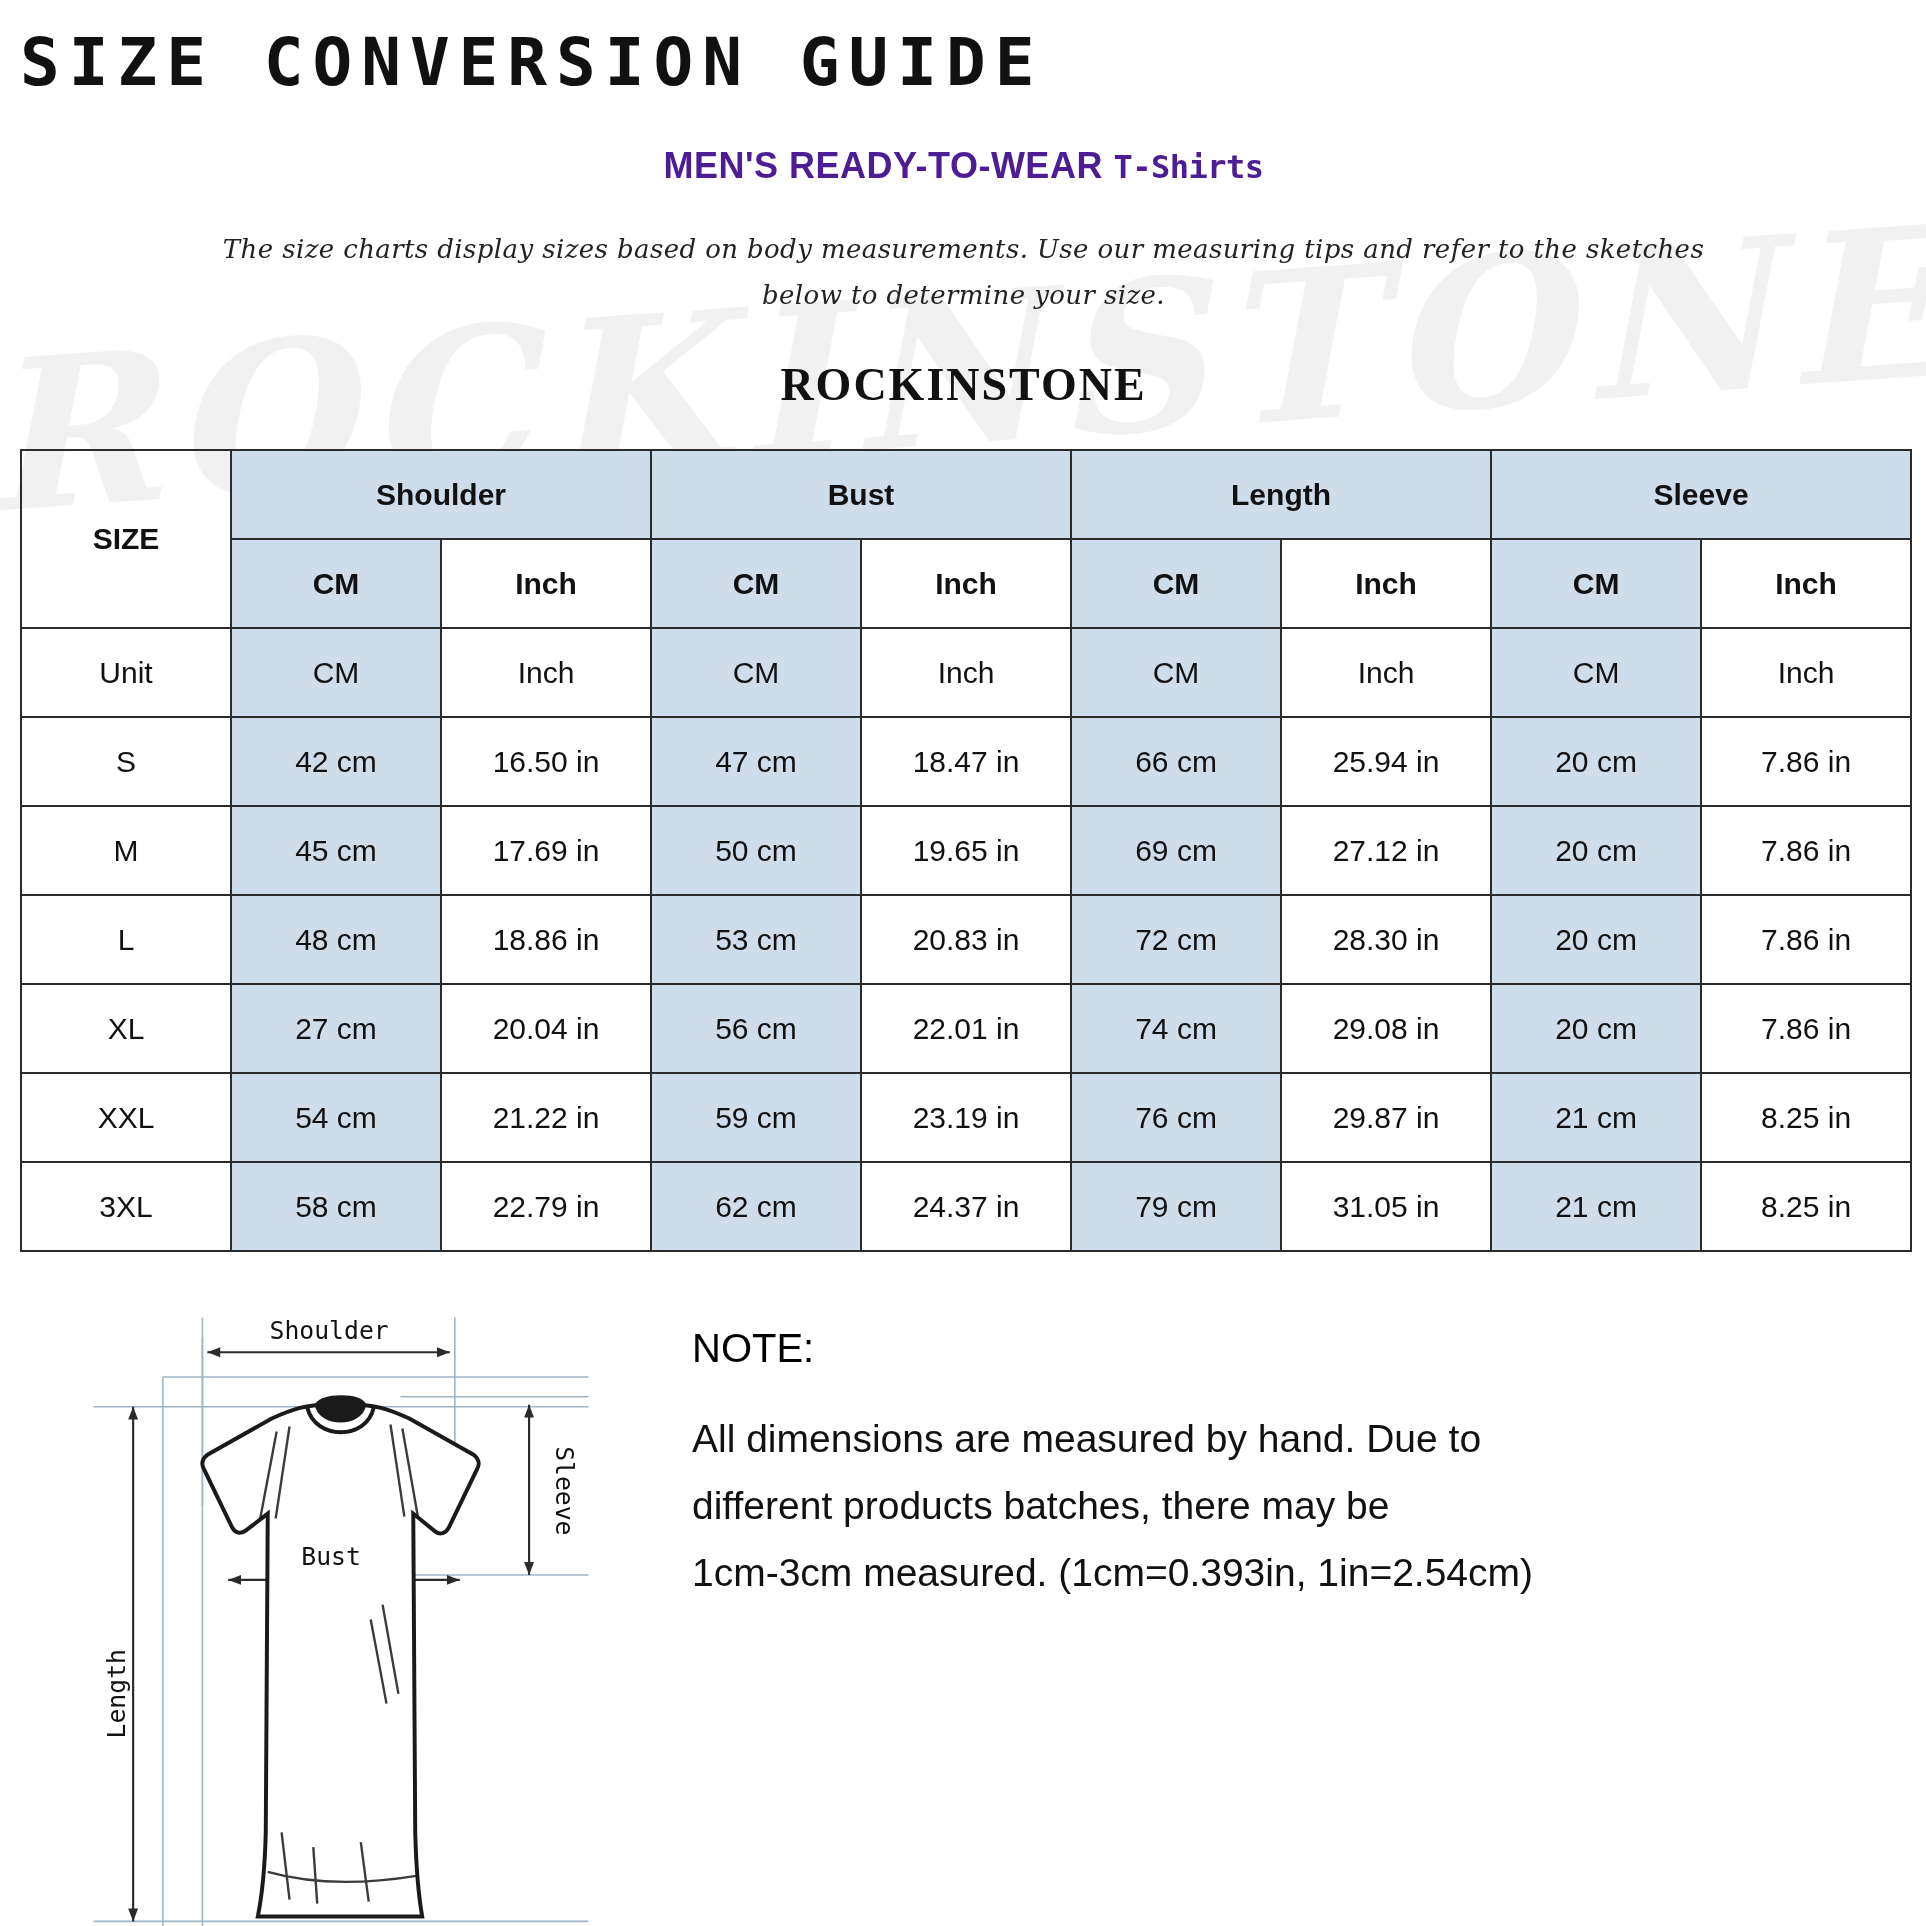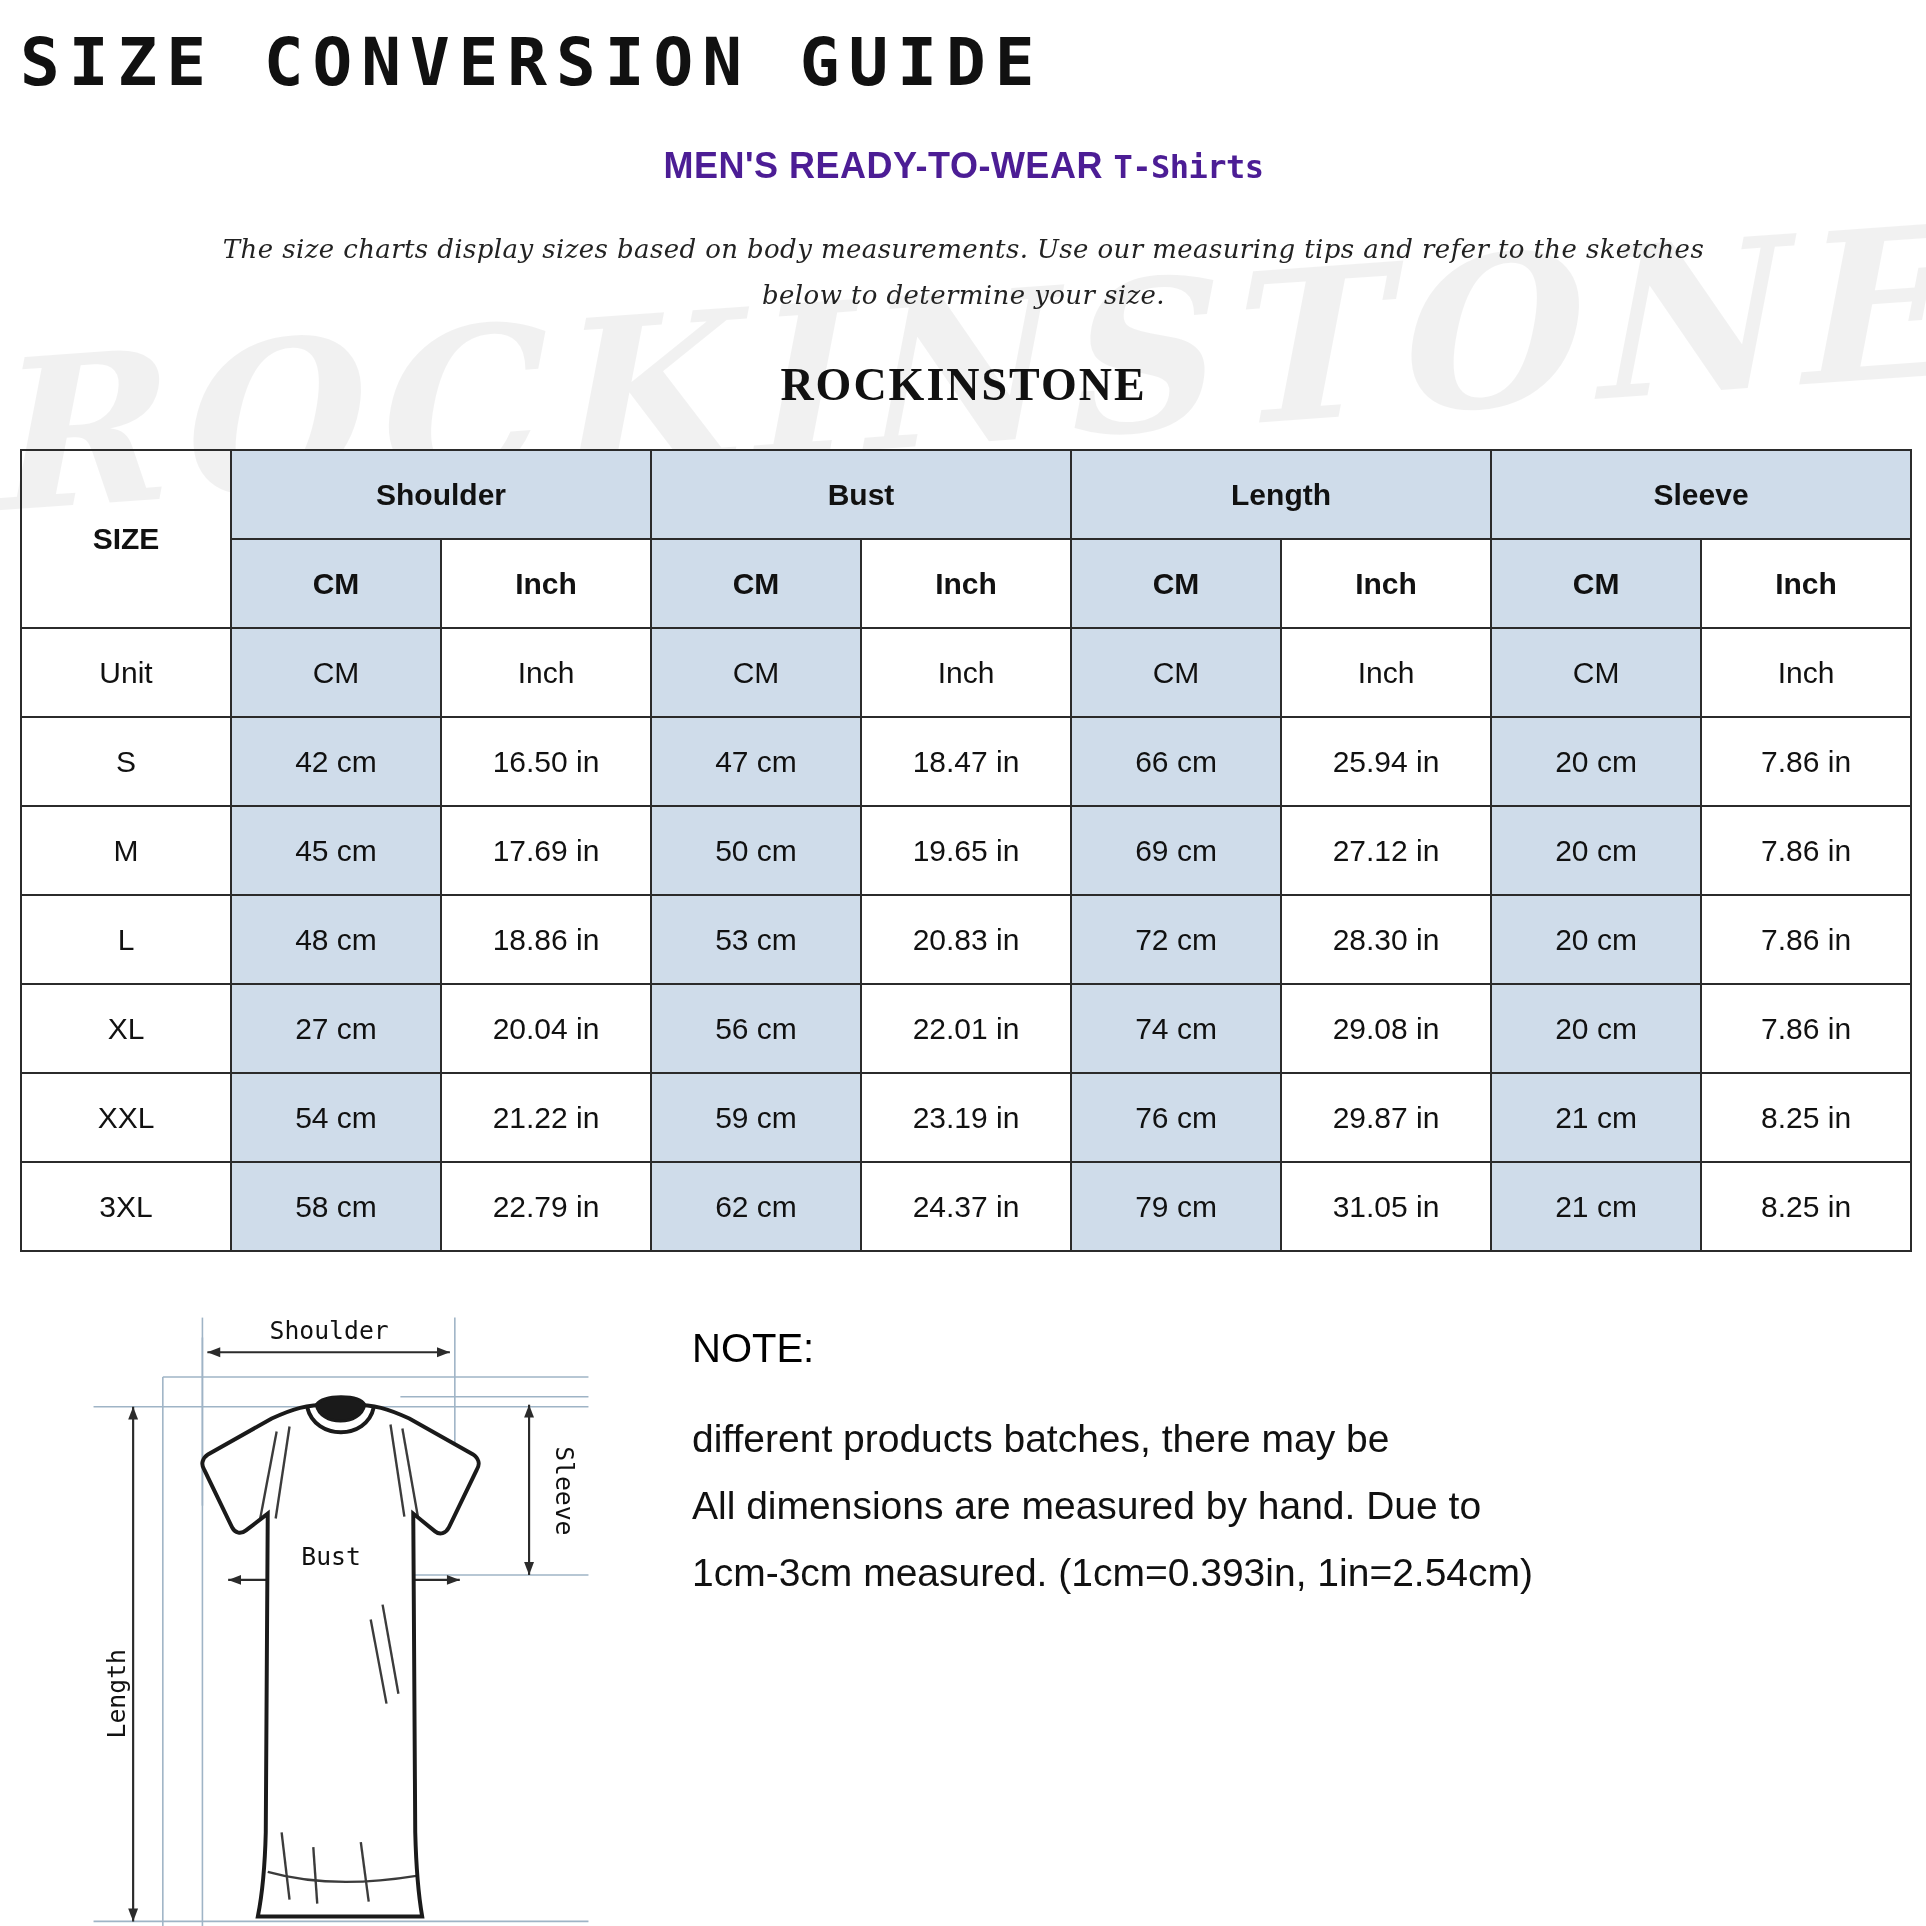--- a/index.html
+++ b/index.html
@@ -351,21 +351,21 @@
         <text x="298" y="62" text-anchor="middle" font-family="DejaVu Sans Mono, monospace" font-size="25" fill="#111">Shoulder</text>
         <text x="300" y="290" text-anchor="middle" font-family="DejaVu Sans Mono, monospace" font-size="25" fill="#111">Bust</text>
         <text x="0" y="0" transform="translate(92,420) rotate(-90)" text-anchor="middle" font-family="DejaVu Sans Mono, monospace" font-size="25" fill="#111">Length</text>
         <text x="0" y="0" transform="translate(527,215) rotate(90)" text-anchor="middle" font-family="DejaVu Sans Mono, monospace" font-size="25" fill="#111">Sleeve</text>
       </svg>
     </div>
 
     <div class="note">
       <div class="note-title">NOTE:</div>
       <div class="note-body">
+        <div>All dimensions are measured by hand. Due to</div>
         <div>different products batches, there may be</div>
-        <div>All dimensions are measured by hand. Due to</div>
         <div>1cm-3cm measured. (1cm=0.393in, 1in=2.54cm)</div>
       </div>
     </div>
 
   </div>
 </div>
 
 
 </body></html>

